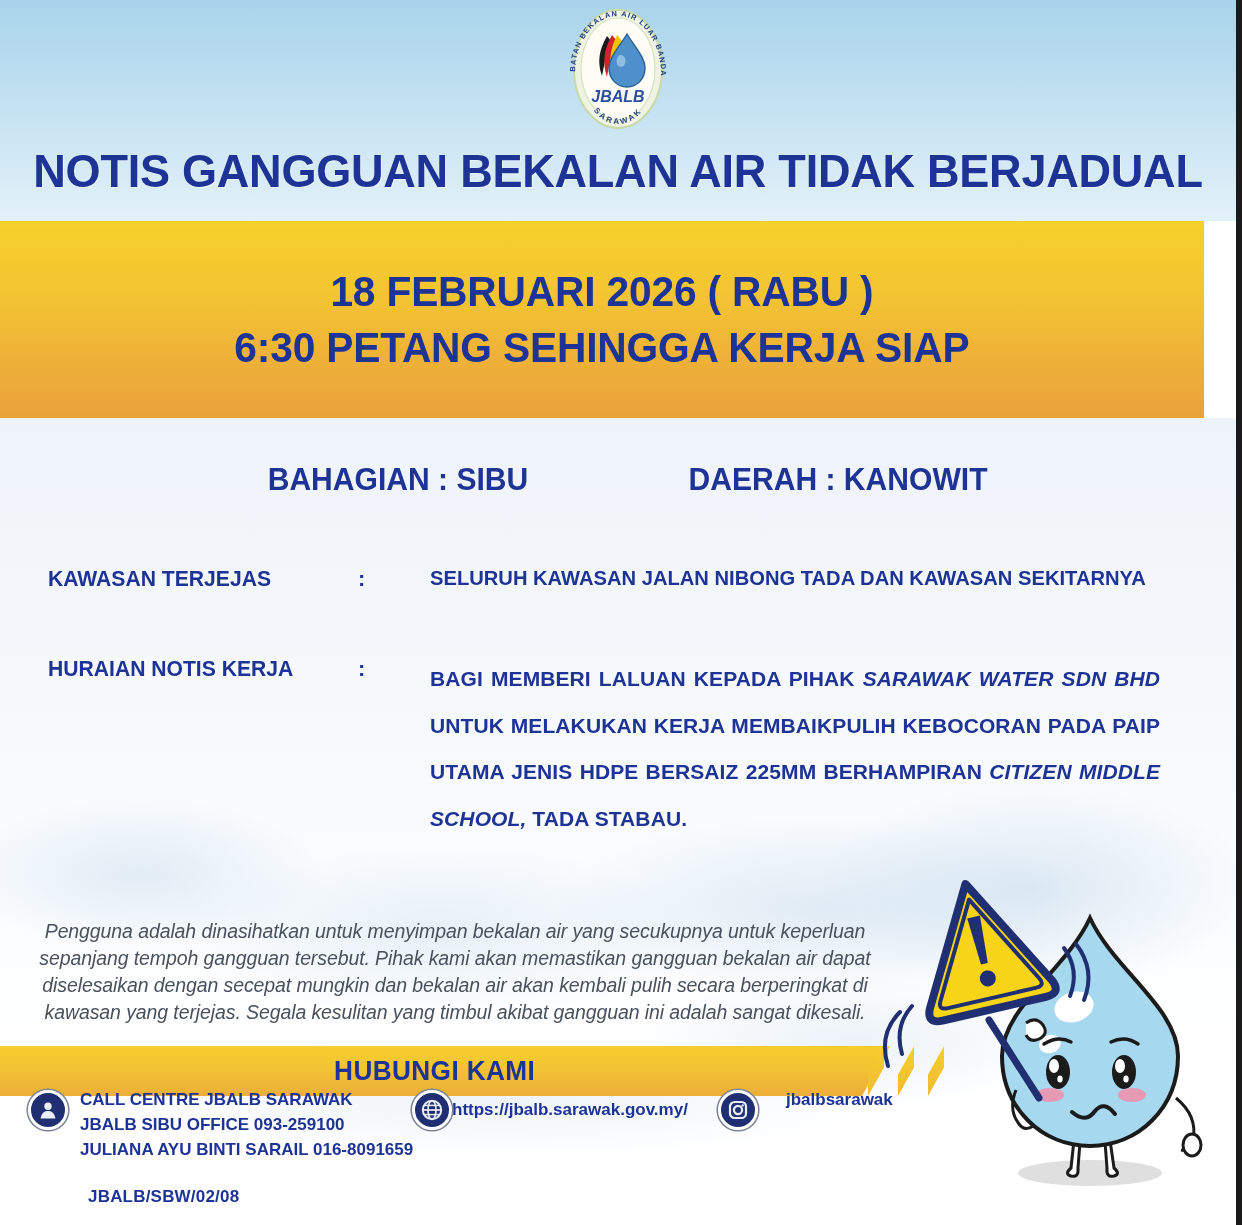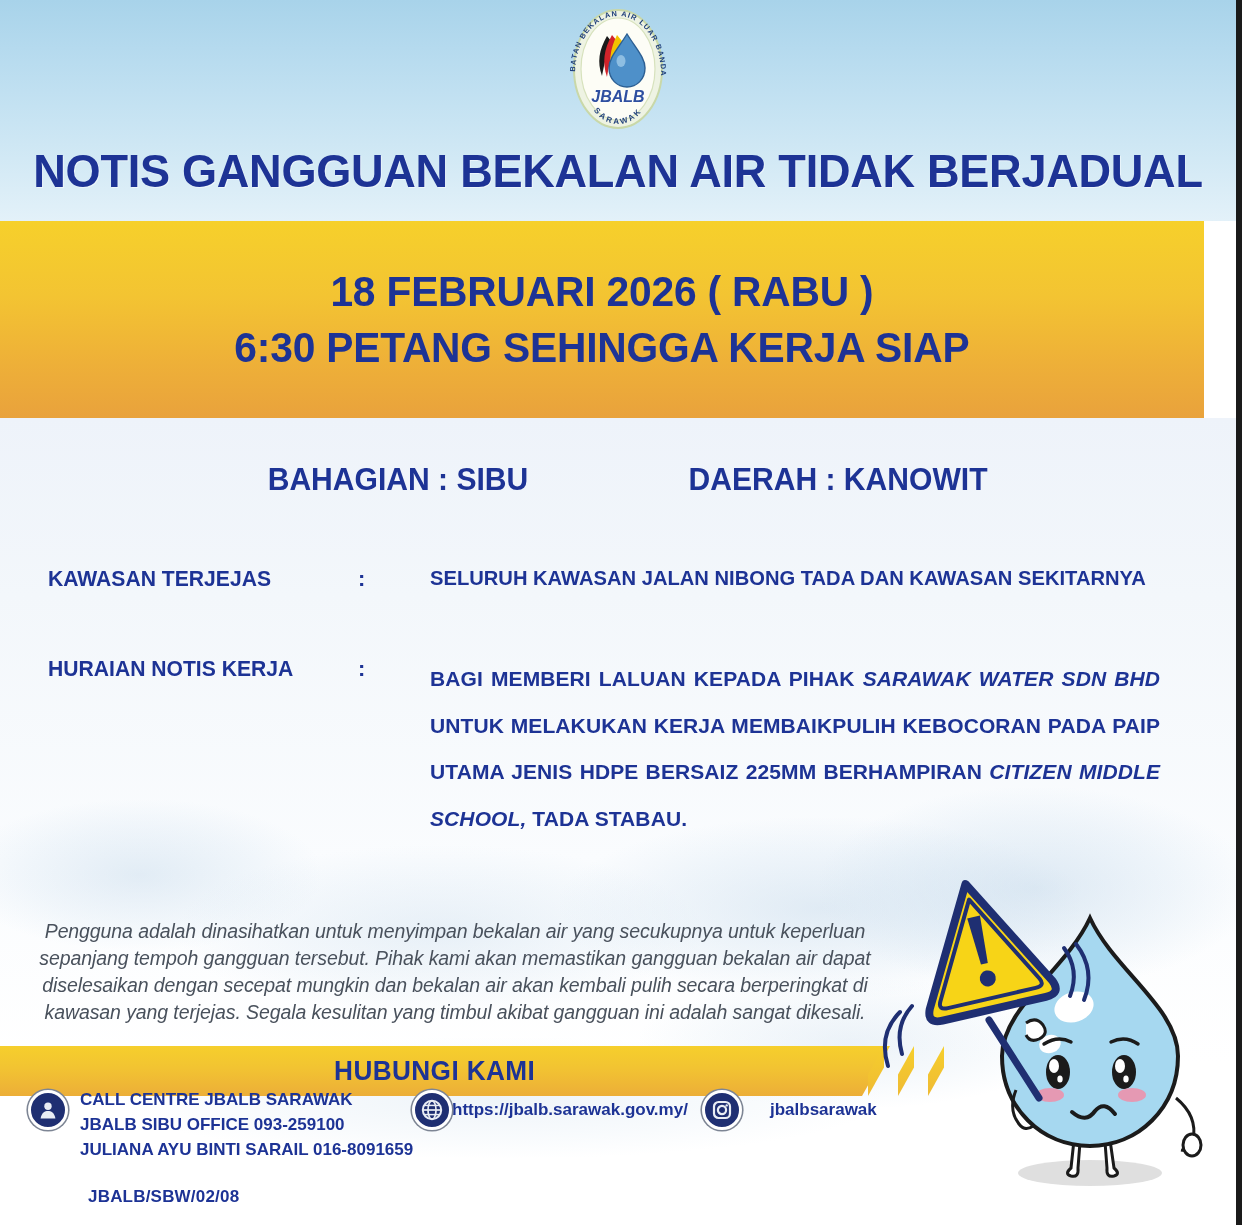--- a/index.html
+++ b/index.html
@@ -133,21 +133,21 @@
     clip-path: polygon(28px 0, 100% 0, calc(100% - 28px) 100%, 0 100%);
   }
   #stripe1 { left: 868px; }
   #stripe2 { left: 898px; }
   #stripe3 { left: 928px; }
 
   
   .contact-col { position: absolute; }
   #col-phone { left: 28px; top: 672px; display: flex; align-items: flex-start; }
   #col-web   { left: 412px; top: 672px; }
-  #col-insta { left: 702px; top: 672px; display: flex; align-items: center; }
+  #col-insta { left: 718px; top: 672px; display: flex; }
 
   .icon-circle {
     position: relative;
     width: 40px; height: 40px; border-radius: 50%;
     background: #1f2f72;
     border: 3px solid #ffffff;
     box-shadow: 0 0 0 1.6px #7d8594;
     display: flex; align-items: center; justify-content: center;
     flex: 0 0 auto;
   }

